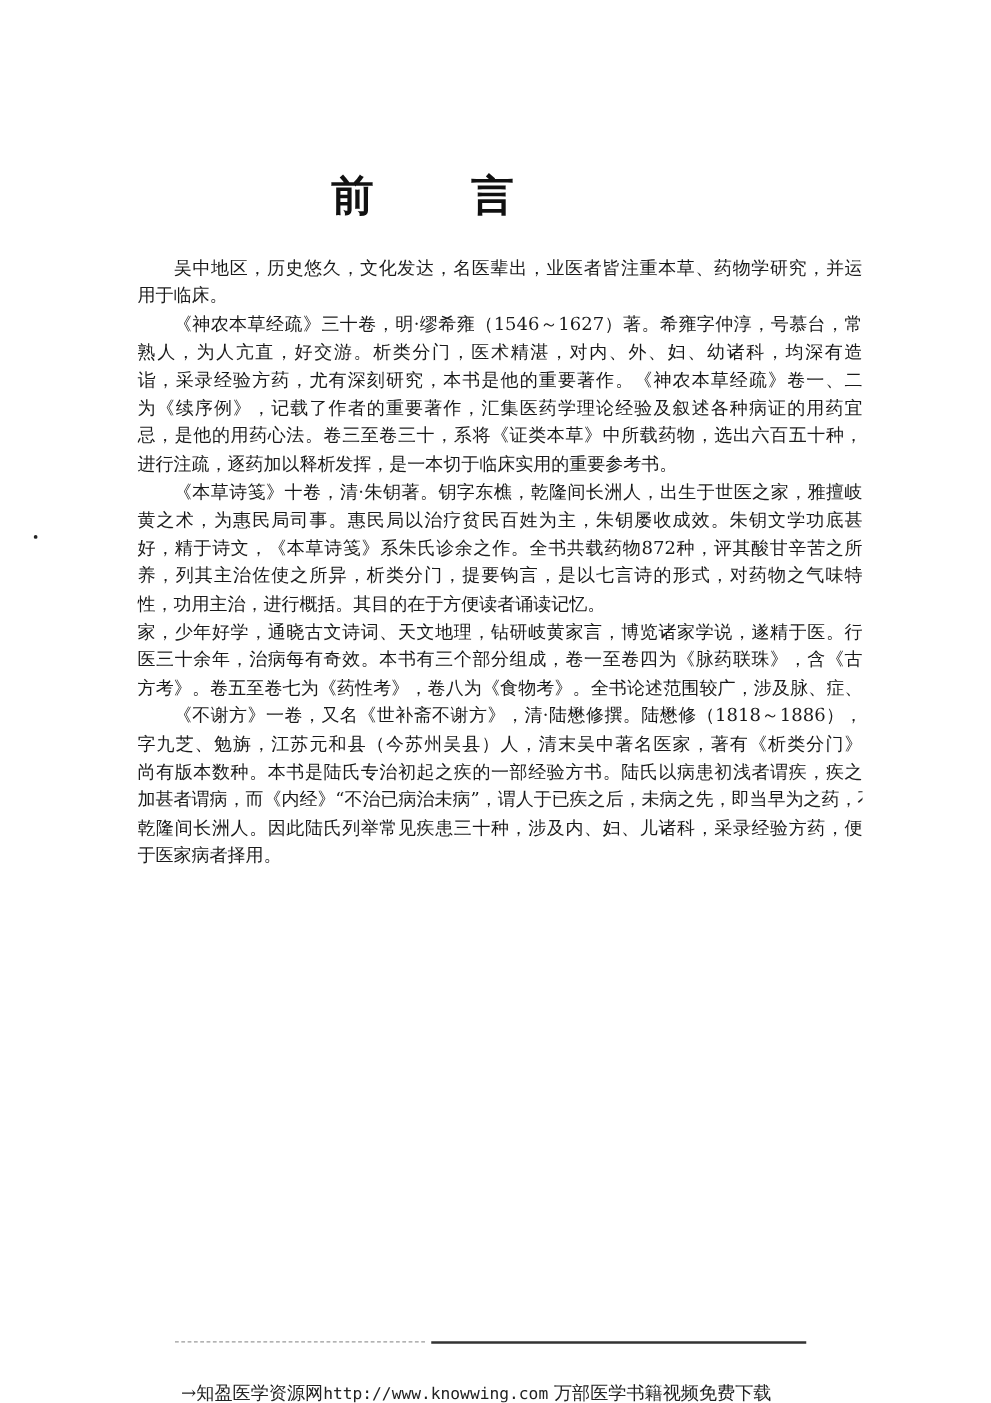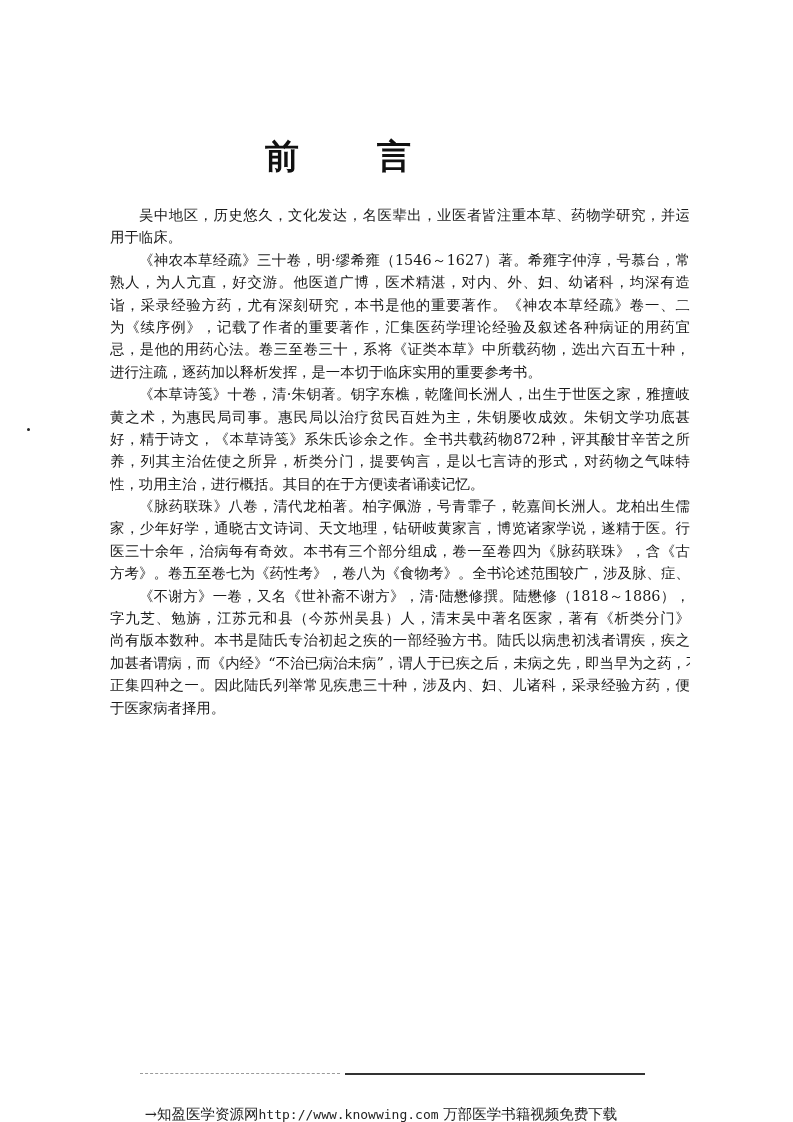--- a/index.html
+++ b/index.html
@@ -90,42 +90,41 @@
 <h1 class="page-title" style="margin:0;">
   <span>前</span><span class="gap"></span><span>言</span>
 </h1>
 
 <div class="body-text">
 
   <div class="line indent">吴中地区，历史悠久，文化发达，名医辈出，业医者皆注重本草、药物学研究，并运</div>
   <div class="line last">用于临床。</div>
 
   <div class="line indent">《神农本草经疏》三十卷，明·缪希雍（1546～1627）著。希雍字仲淳，号慕台，常</div>
-  <div class="line">熟人，为人亢直，好交游。他医道广博，医术精湛，对内、外、妇、幼诸科，均深有造</div>
+  <div class="line">熟人，为人亢直，好交游。析类分门，医术精湛，对内、外、妇、幼诸科，均深有造</div>
   <div class="line">诣，采录经验方药，尤有深刻研究，本书是他的重要著作。《神农本草经疏》卷一、二</div>
   <div class="line">为《续序例》，记载了作者的重要著作，汇集医药学理论经验及叙述各种病证的用药宜</div>
   <div class="line">忌，是他的用药心法。卷三至卷三十，系将《证类本草》中所载药物，选出六百五十种，</div>
   <div class="line last">进行注疏，逐药加以释析发挥，是一本切于临床实用的重要参考书。</div>
 
   <div class="line indent">《本草诗笺》十卷，清·朱钥著。钥字东樵，乾隆间长洲人，出生于世医之家，雅擅岐</div>
   <div class="line">黄之术，为惠民局司事。惠民局以治疗贫民百姓为主，朱钥屡收成效。朱钥文学功底甚</div>
   <div class="line">好，精于诗文，《本草诗笺》系朱氏诊余之作。全书共载药物872种，评其酸甘辛苦之所</div>
   <div class="line">养，列其主治佐使之所异，析类分门，提要钩言，是以七言诗的形式，对药物之气味特</div>
   <div class="line last">性，功用主治，进行概括。其目的在于方便读者诵读记忆。</div>
 
-  <div class="line indent">《脉药联珠》八卷，清代龙柏著。柏字佩游，号青霏子，乾嘉间长洲人。龙柏出生儒</div>
   <div class="line">家，少年好学，通晓古文诗词、天文地理，钻研岐黄家言，博览诸家学说，遂精于医。行</div>
   <div class="line">医三十余年，治病每有奇效。本书有三个部分组成，卷一至卷四为《脉药联珠》，含《古</div>
   <div class="line">方考》。卷五至卷七为《药性考》，卷八为《食物考》。全书论述范围较广，涉及脉、症、</div>
 
   <div class="line indent">《不谢方》一卷，又名《世补斋不谢方》，清·陆懋修撰。陆懋修（1818～1886），</div>
   <div class="line">字九芝、勉旃，江苏元和县（今苏州吴县）人，清末吴中著名医家，著有《析类分门》</div>
   <div class="line">尚有版本数种。本书是陆氏专治初起之疾的一部经验方书。陆氏以病患初浅者谓疾，疾之</div>
   <div class="line">加甚者谓病，而《内经》“不治已病治未病”，谓人于已疾之后，未病之先，即当早为之药，不</div>
-  <div class="line">正集四种之一。因此陆氏列举常见疾患三十种，涉及内、妇、儿诸科，采录经验方药，便</div>
+  <div class="line">乾隆间长洲人。因此陆氏列举常见疾患三十种，涉及内、妇、儿诸科，采录经验方药，便</div>
   <div class="line last">于医家病者择用。</div>
 </div>
 
 <div class="footer-rule">
   <div class="faint"></div>
   <div class="solid"></div>
 </div>
 
 <div class="footer">
   <span>→</span><span>知盈医学资源网</span><span class="url">http://www.knowwing.com</span><span> 万部医学书籍视频免费下载</span>

